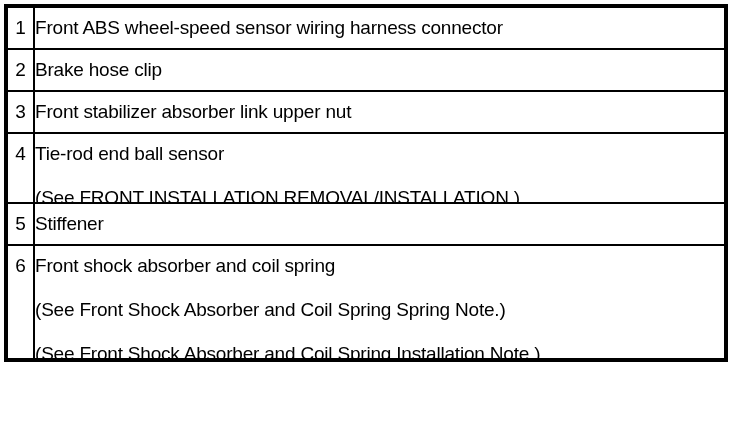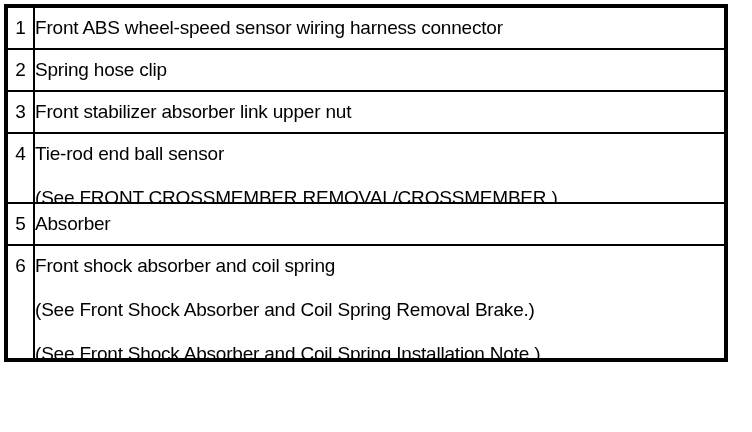--- a/index.html
+++ b/index.html
@@ -83,53 +83,53 @@
       <tr>
         <td class="num-cell">1</td>
         <td class="desc-cell">
           <span class="desc-line">Front ABS wheel-speed sensor wiring harness connector</span>
         </td>
       </tr>
 
       <tr>
         <td class="num-cell">2</td>
         <td class="desc-cell">
-          <span class="desc-line">Spring hose clip</span>
+          <span class="desc-line">Brake hose clip</span>
         </td>
       </tr>
 
       <tr>
         <td class="num-cell">3</td>
         <td class="desc-cell">
           <span class="desc-line">Front stabilizer absorber link upper nut</span>
         </td>
       </tr>
 
       <tr class="row-tall">
         <td class="num-cell">4</td>
         <td class="desc-cell">
           <span class="desc-line">Tie-rod end ball sensor</span>
           <span class="desc-line spacer"></span>
-          <span class="desc-line">(See FRONT CROSSMEMBER REMOVAL/CROSSMEMBER.)</span>
+          <span class="desc-line">(See FRONT INSTALLATION REMOVAL/INSTALLATION.)</span>
         </td>
       </tr>
 
       <tr>
         <td class="num-cell">5</td>
         <td class="desc-cell">
-          <span class="desc-line">Absorber</span>
+          <span class="desc-line">Stiffener</span>
         </td>
       </tr>
 
       <tr class="row-tall">
         <td class="num-cell">6</td>
         <td class="desc-cell">
           <span class="desc-line">Front shock absorber and coil spring</span>
           <span class="desc-line spacer"></span>
-          <span class="desc-line">(See Front Shock Absorber and Coil Spring Removal Brake.)</span>
+          <span class="desc-line">(See Front Shock Absorber and Coil Spring Spring Note.)</span>
           <span class="desc-line spacer"></span>
           <span class="desc-line">(See Front Shock Absorber and Coil Spring Installation Note.)</span>
         </td>
       </tr>
 
     </tbody>
   </table>
 
 </div>
 

